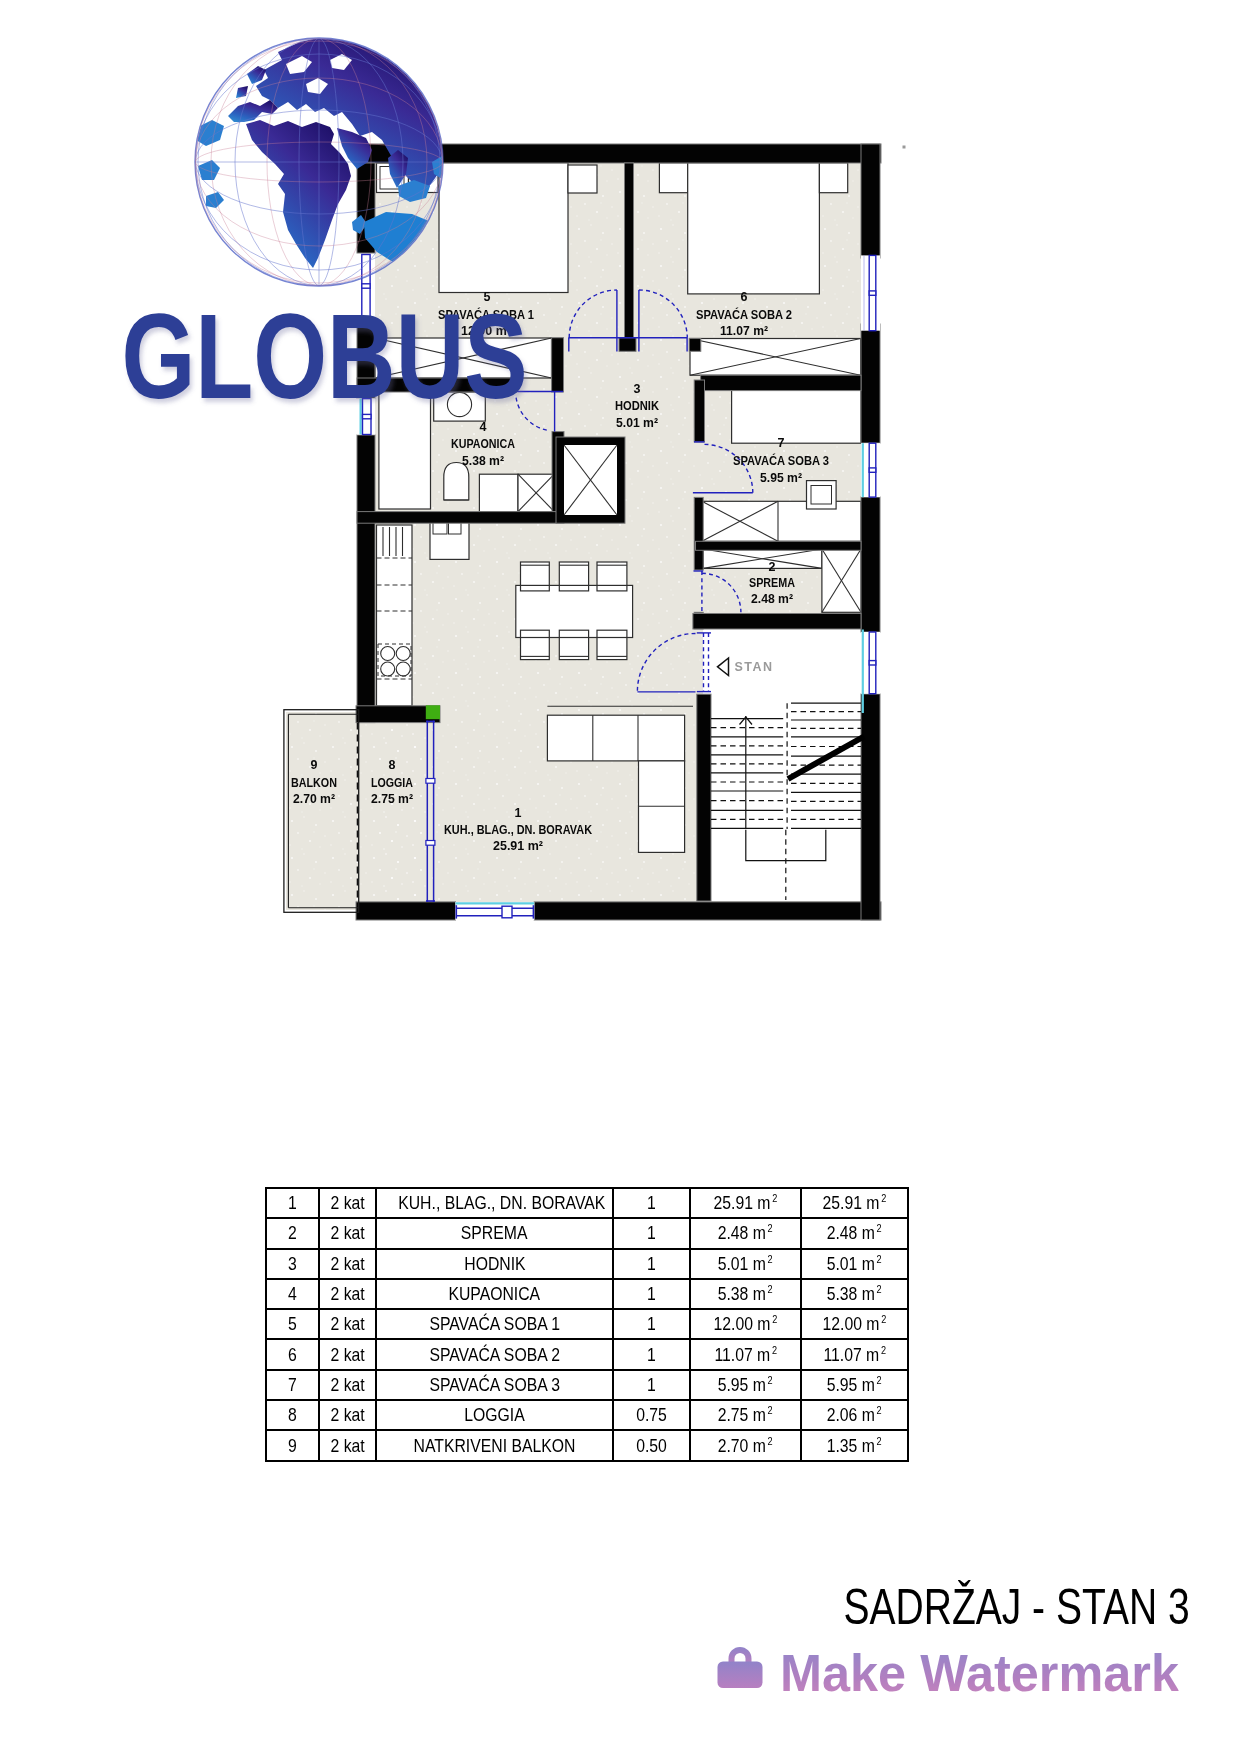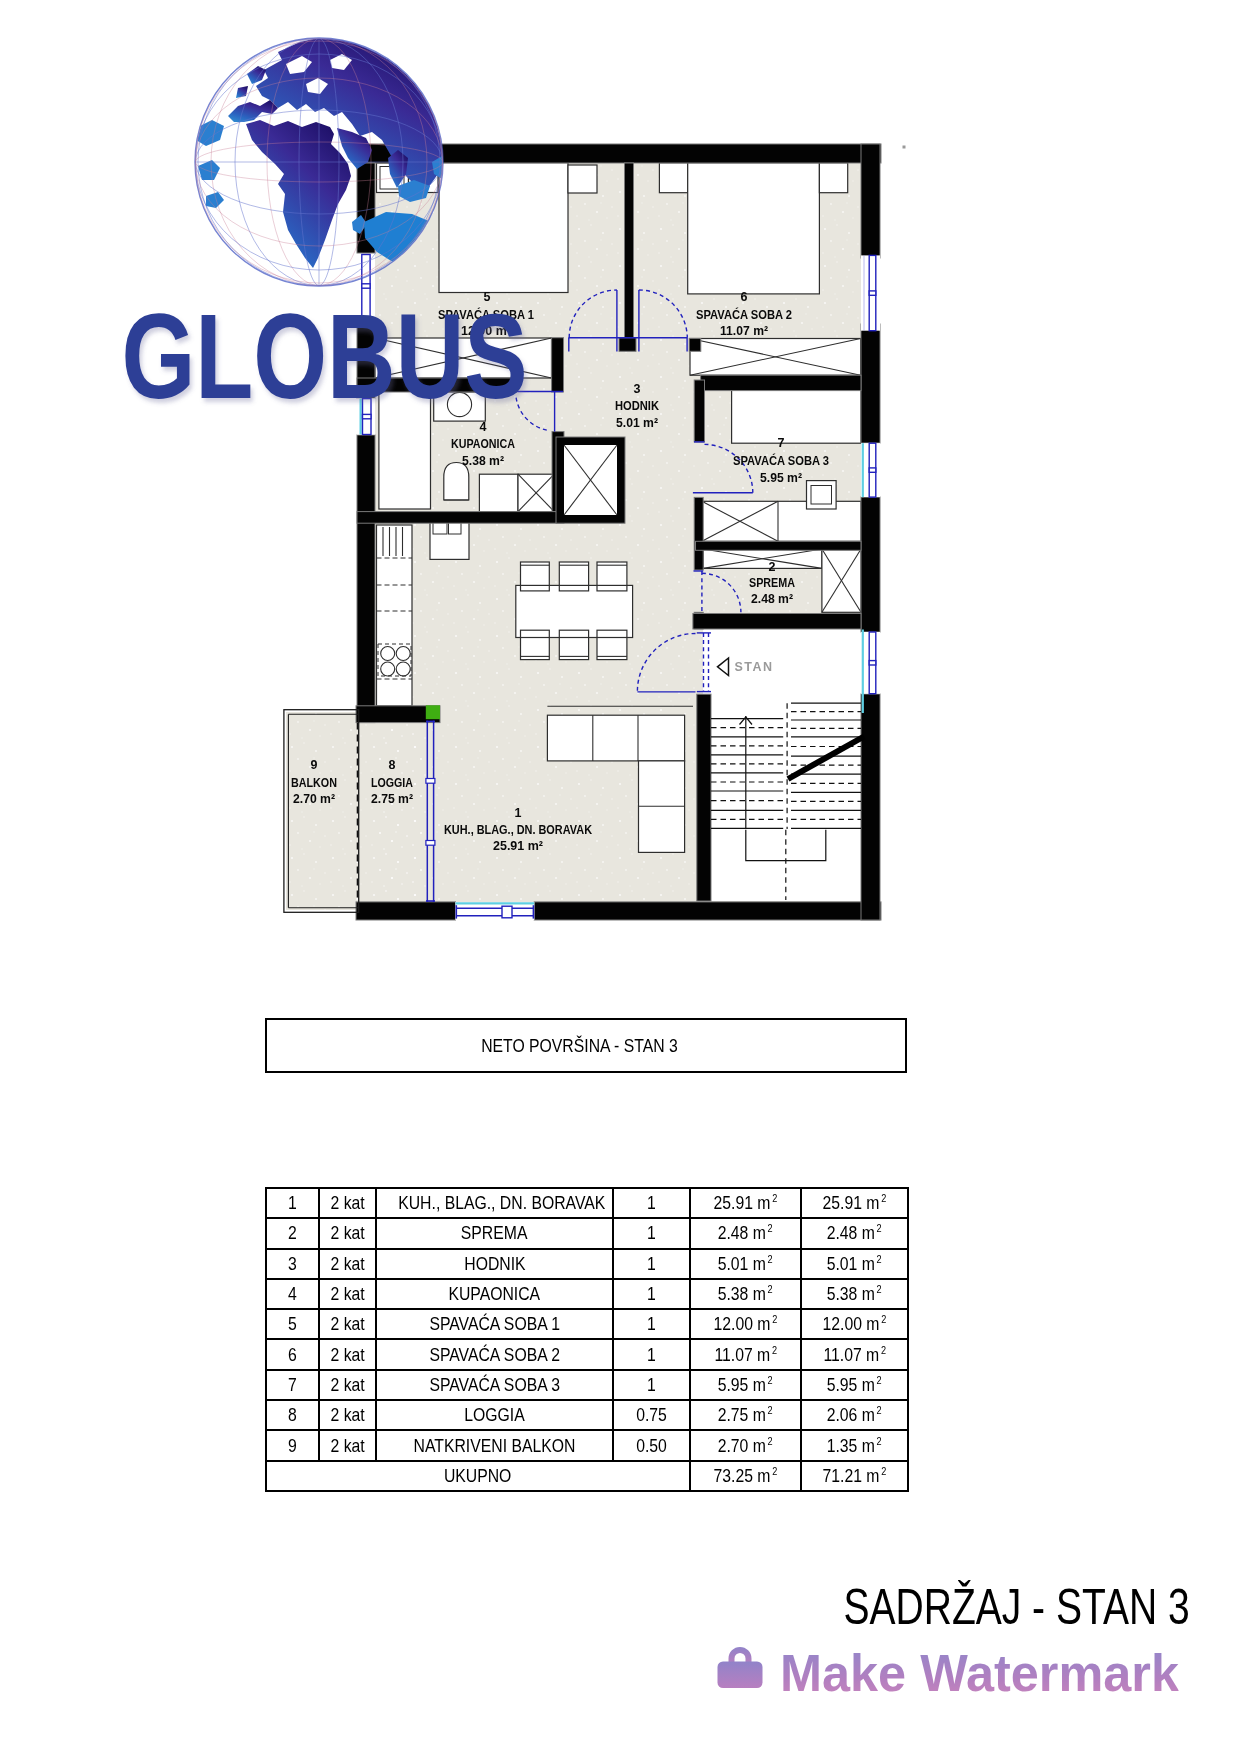--- a/index.html
+++ b/index.html
@@ -408,21 +408,20 @@
 <ellipse cx="319" cy="162" rx="123.5" ry="84" stroke="rgba(200,125,150,0.38)" stroke-width="1"></ellipse>
 <ellipse cx="319" cy="162" rx="123.5" ry="108" stroke="rgba(100,115,205,0.5)" stroke-width="1"></ellipse>
 <ellipse cx="319" cy="162" rx="123.5" ry="121" stroke="rgba(200,125,150,0.38)" stroke-width="1"></ellipse>
 <line x1="195.5" y1="162" x2="442.5" y2="162" stroke="rgba(100,115,205,0.5)" stroke-width="1"></line>
 </g>
 
 <text x="327" y="402.4" font-family="Liberation Sans,sans-serif" font-size="120" font-weight="bold" fill="rgba(105,105,155,0.32)" text-anchor="middle" textLength="406" lengthAdjust="spacingAndGlyphs" filter="url(#blur1)">GLOBUS</text>
       <text x="324.5" y="398.4" font-family="Liberation Sans,sans-serif" font-size="120" font-weight="bold" fill="#2d3f96" text-anchor="middle" textLength="406" lengthAdjust="spacingAndGlyphs">GLOBUS</text>
 </svg>
 
-<div id="titlebox"><span class="t">NETO POVRŠINA - STAN 3</span></div>
 
 
 <table id="datatab" cellspacing="0">
 <tbody>
         <tr>
           <td style="width:51px"><span class="t">1</span></td>
           <td style="width:55px"><span class="t">2 kat</span></td>
           <td style="width:235px"><span class="t">KUH., BLAG., DN. BORAVAK</span></td>
           <td style="width:75px"><span class="t">1</span></td>
           <td style="width:109px"><span class="t">25.91 m<sup class="m2">2</sup></span></td>
@@ -484,25 +483,20 @@
           <td><span class="t">2.75 m<sup class="m2">2</sup></span></td>
           <td><span class="t">2.06 m<sup class="m2">2</sup></span></td>
         </tr>
 <tr>
           <td><span class="t">9</span></td>
           <td><span class="t">2 kat</span></td>
           <td><span class="t">NATKRIVENI BALKON</span></td>
           <td><span class="t">0.50</span></td>
           <td><span class="t">2.70 m<sup class="m2">2</sup></span></td>
           <td><span class="t">1.35 m<sup class="m2">2</sup></span></td>
-        </tr>
-<tr>
-          <td colspan="4"><span class="t">UKUPNO</span></td>
-          <td><span class="t">73.25 m<sup class="m2">2</sup></span></td>
-          <td><span class="t">71.21 m<sup class="m2">2</sup></span></td>
         </tr>
 </tbody>
     </table>
 
 <div id="sadrzaj">SADRŽAJ - STAN 3</div>
 
 <svg id="wmlock" xmlns="http://www.w3.org/2000/svg" width="50" height="48" viewBox="0 0 50 48">
 <defs>
         <linearGradient id="lockg" x1="0" y1="0" x2="0" y2="1">
 <stop offset="0" stop-color="#9183c9"></stop>

